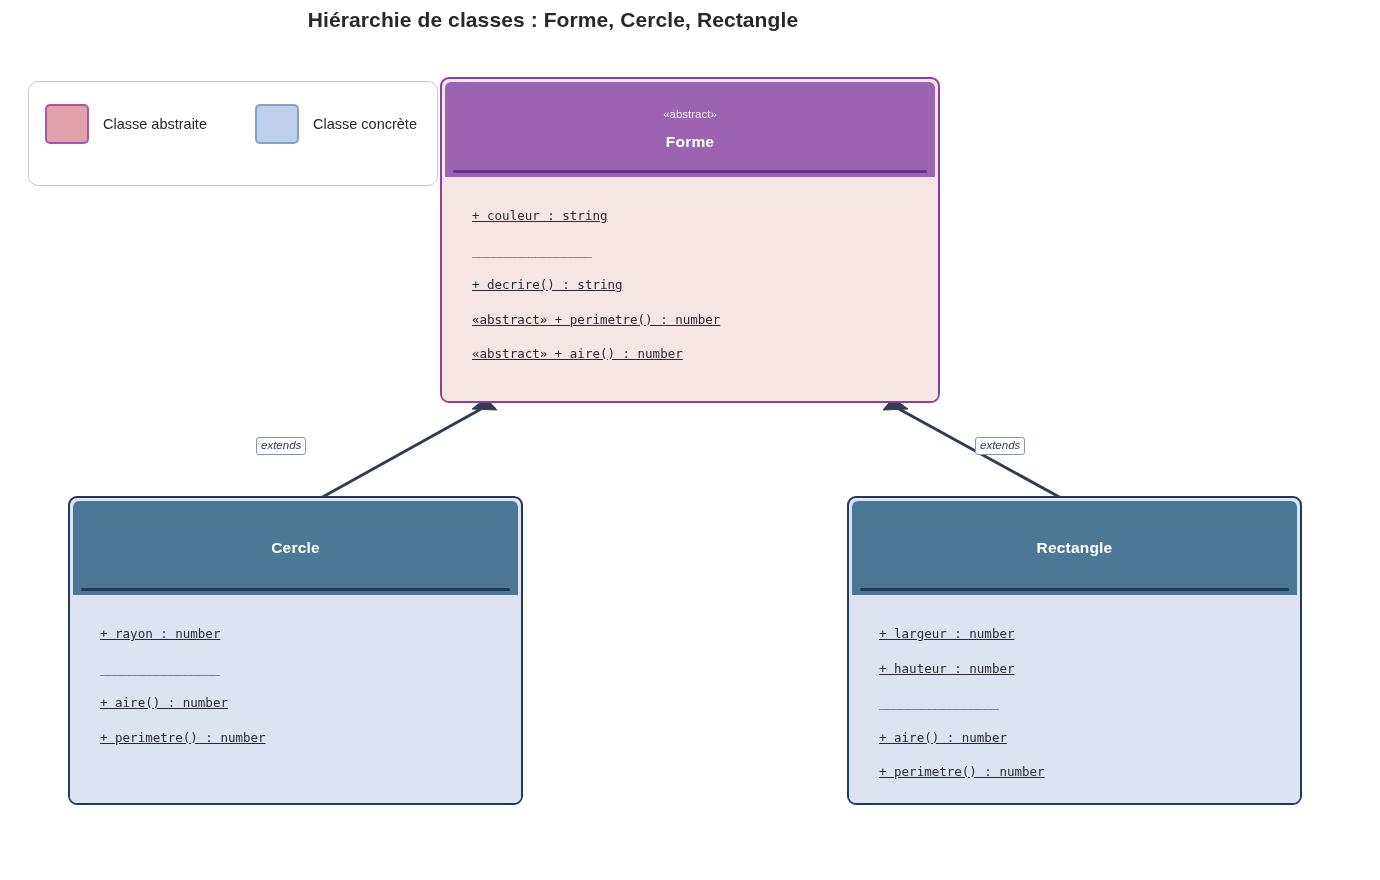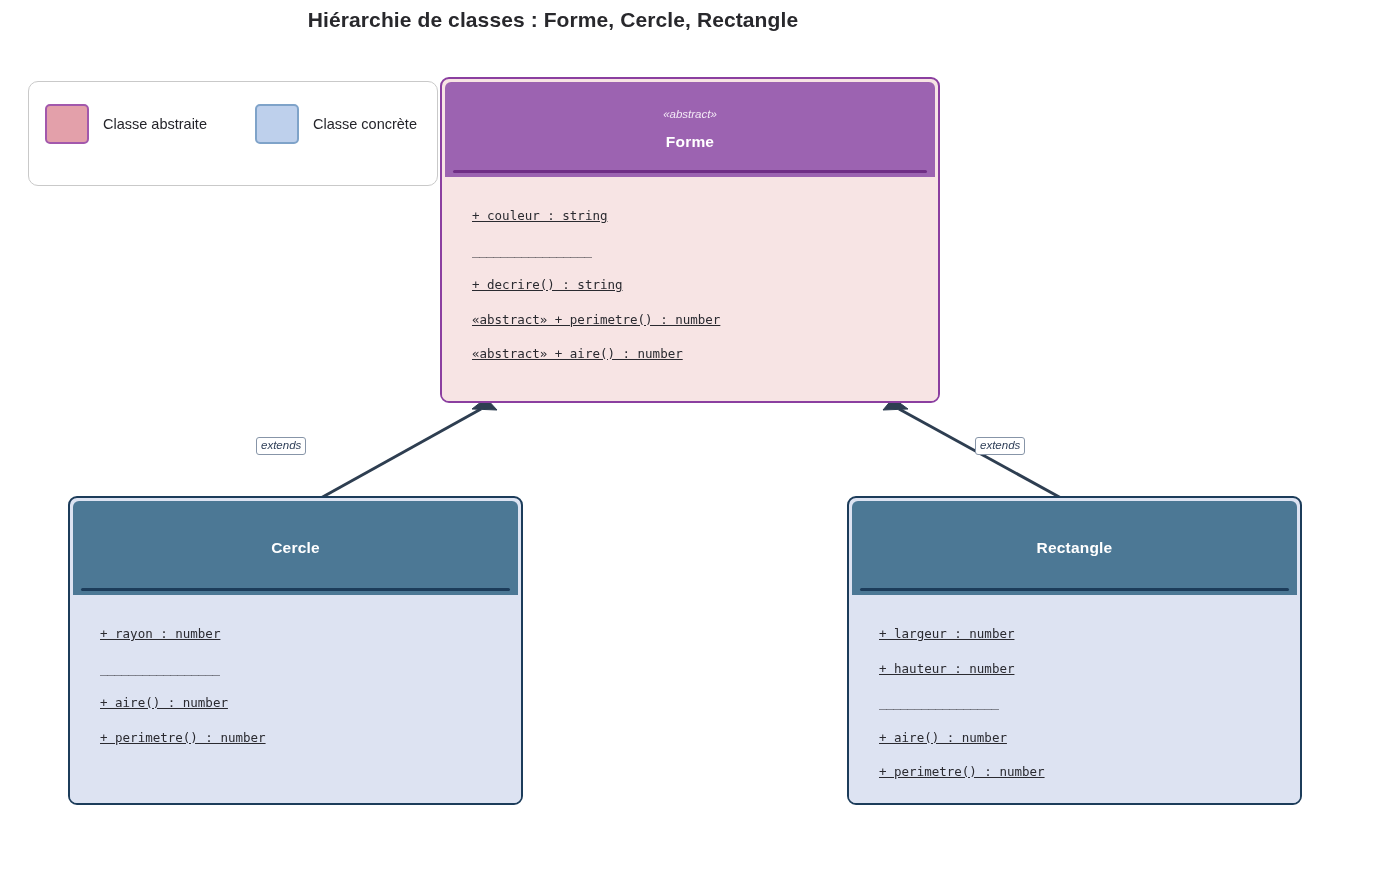--- a/index.html
+++ b/index.html
@@ -120,21 +120,20 @@
     flex-direction: column;
     align-items: center;
     justify-content: center;
     color: #ffffff;
     margin: 3px 3px 0 3px;
     border-radius: 6px 6px 0 0;
     position: relative;
   }
   .class-stereotype {
     font-size: 11.5px;
-    font-style: italic;
     color: #f3e9f6;
     margin-bottom: 13px;
   }
   .class-name {
     font-size: 15.5px;
     font-weight: bold;
     letter-spacing: 0.2px;
   }
   .header-rule {
     position: absolute;

